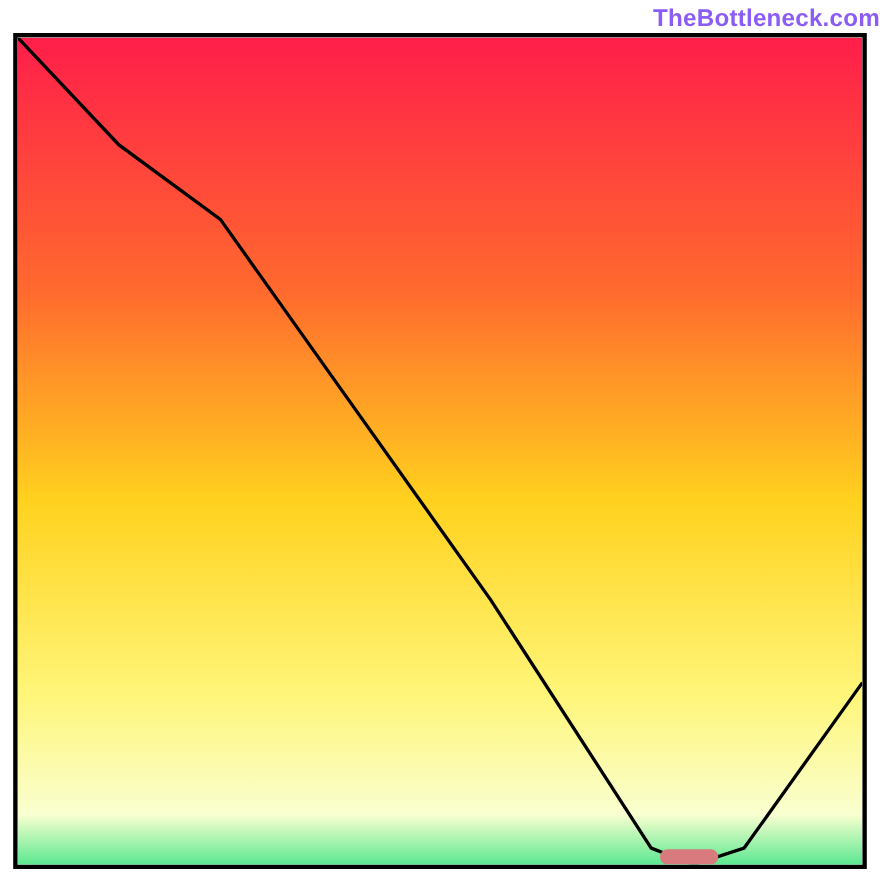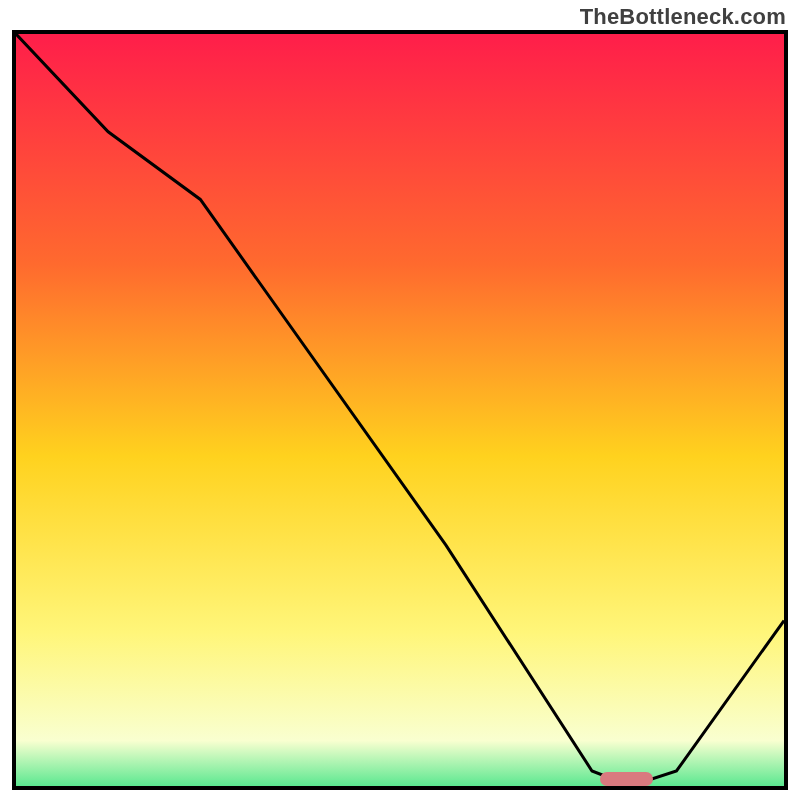--- a/index.html
+++ b/index.html
@@ -8,24 +8,24 @@
     width: 800px;
     height: 800px;
     background: #ffffff;
     font-family: Arial, Helvetica, sans-serif;
     position: relative;
     overflow: hidden;
   }
   .watermark {
     position: absolute;
     top: 4px;
-    right: 14px;
+    right: 0;
     font-size: 22px;
     font-weight: 600;
-    color: #404040;
+    color: #8b5cf6;
     letter-spacing: 0.2px;
     z-index: 5;
   }
   .plot-frame {
     position: absolute;
     left: 12px;
     top: 30px;
     width: 776px;
     height: 760px;
     border: 4px solid #000;

